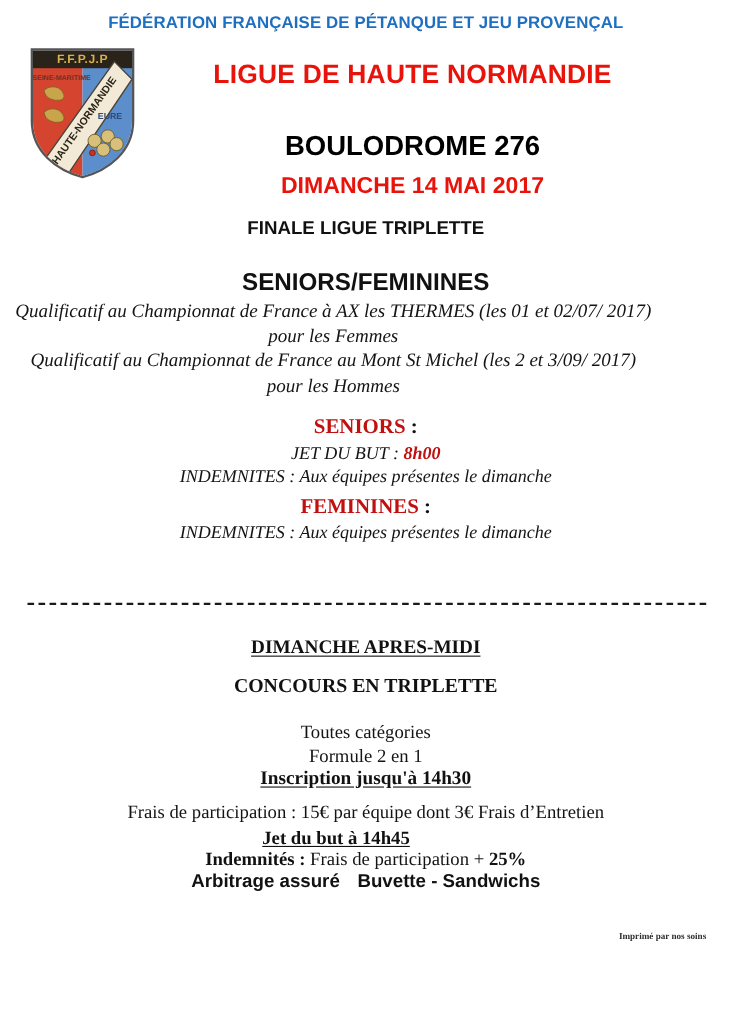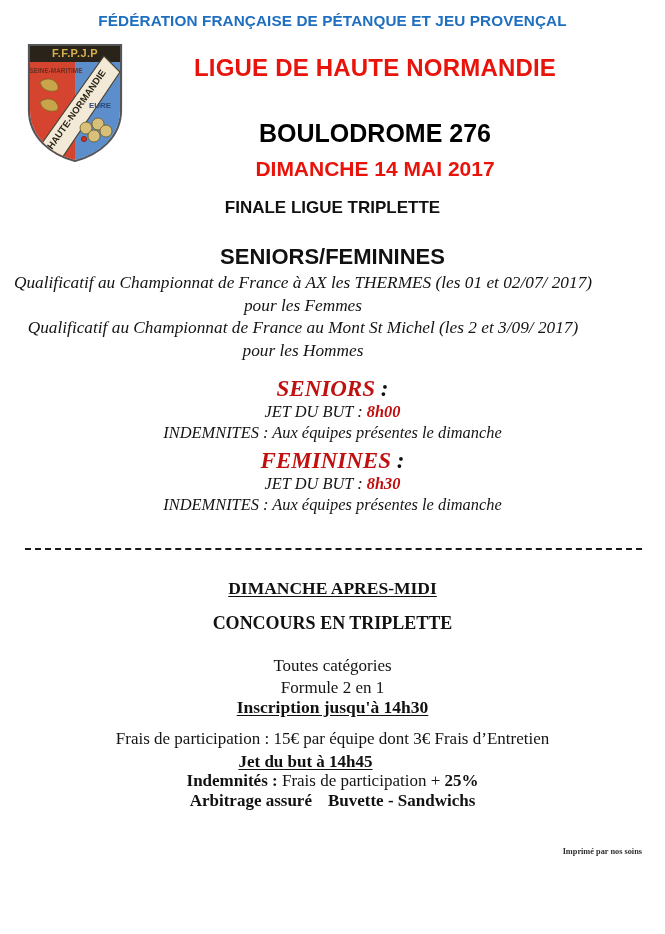--- a/index.html
+++ b/index.html
@@ -133,25 +133,24 @@
   .schedule {
     position: absolute;
     top: 376px;
     left: 0;
     width: 665px;
     text-align: center;
   }
   .sched-head {
     font-family: "Liberation Serif", serif;
     font-weight: bold;
-    font-size: 23px;
+    font-size: 19px;
     color: #c01010;
     line-height: 25px;
     white-space: nowrap;
-    font-style: italic;
   }
   .sched-head .colon {
     color: #111111;
     font-weight: bold;
   }
   .sched-jet {
     font-family: "Liberation Serif", serif;
     font-style: italic;
     font-size: 16.4px;
     line-height: 21px;
@@ -285,21 +284,21 @@
     white-space: nowrap;
   }
   .indemnites-pm b { font-weight: bold; color: #111111; }
 
   .arbitrage {
     position: absolute;
     top: 791px;
     left: 0;
     width: 665px;
     text-align: center;
-    font-family: Liberation Serif, serif;
+    font-family: Liberation Sans, sans-serif;
     font-weight: bold;
     font-size: 17px;
     color: #111111;
     white-space: nowrap;
   }
   .arbitrage .sep { display: inline-block; width: 16px; }
 
   .footer-note {
     position: absolute;
     top: 847px;
@@ -388,23 +387,20 @@
     <div class="sched-jet">
       <span>JET DU BUT : </span><span class="time">8h00</span>
     </div>
     <div class="sched-ind">INDEMNITES : Aux  équipes présentes le dimanche</div>
 
     <div class="gap-feminines"></div>
 
     <div class="sched-head">
       <span>FEMININES</span><span class="colon"> :</span>
     </div>
-    <div class="sched-jet">
-      <span>JET DU BUT : </span><span class="time">8h30</span>
-    </div>
     <div class="sched-ind">INDEMNITES : Aux équipes présentes le dimanche</div>
   </div>
 
   <div class="divider"></div>
 
   <div class="afternoon-title">
     <span class="u">DIMANCHE APRES-MIDI</span>
   </div>
 
   <div class="concours">CONCOURS EN TRIPLETTE</div>

